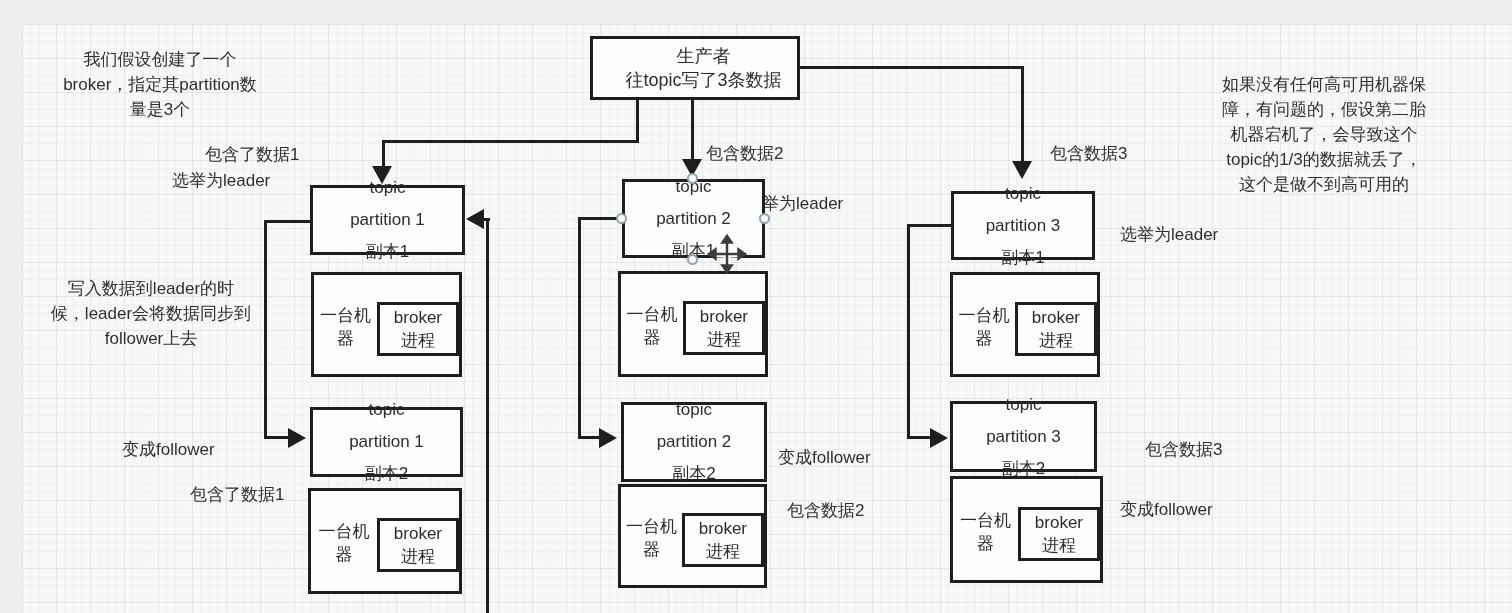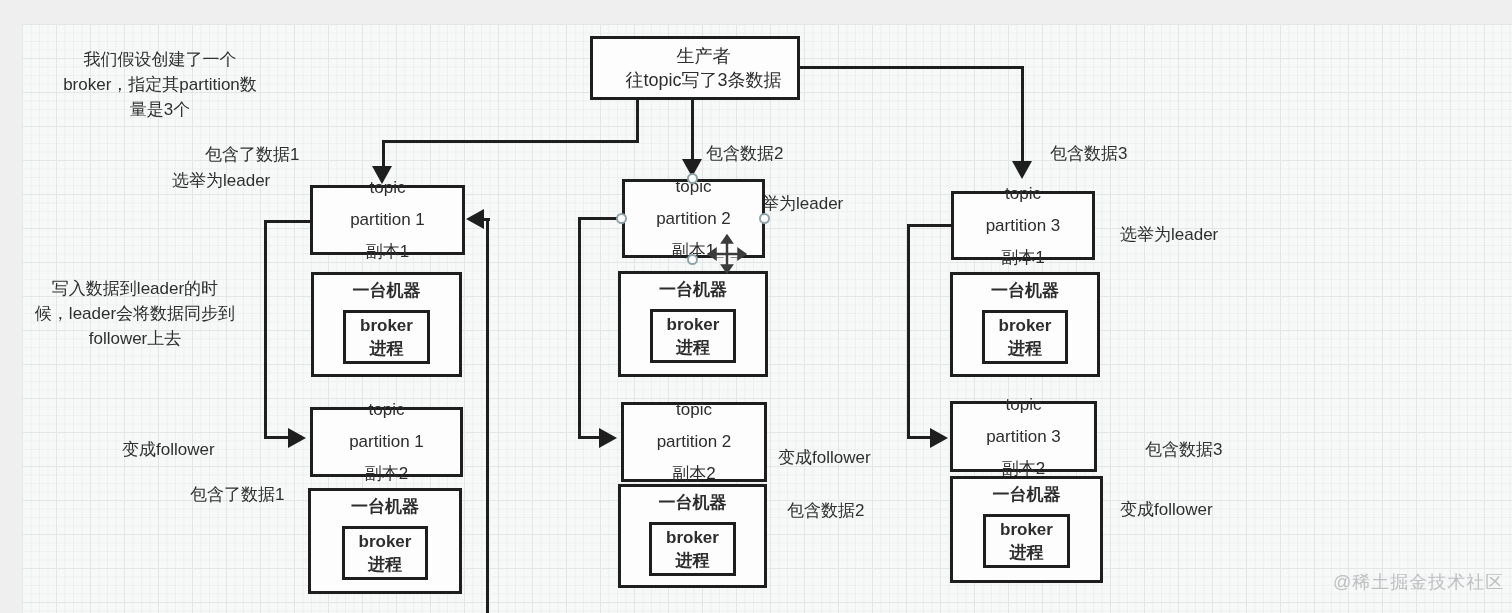--- a/index.html
+++ b/index.html
@@ -10,21 +10,21 @@
     background-image:
       linear-gradient(#e3e6e6 1px,transparent 1px),
       linear-gradient(90deg,#e3e6e6 1px,transparent 1px),
       linear-gradient(#eef0f0 1px,transparent 1px),
       linear-gradient(90deg,#eef0f0 1px,transparent 1px);
     background-size:34px 34px,34px 34px,8.5px 8.5px,8.5px 8.5px;}
   .box{position:absolute;background:#fdfdfd;border:3px solid #1e1e1e;box-sizing:border-box;
     display:flex;align-items:center;justify-content:center;text-align:center;color:#2d2d2d;}
   .topic-box{white-space:pre-line;font-size:17px;line-height:32px;}
   .producer-box{white-space:pre-line;font-size:18px;line-height:24px;padding-left:17px;}
-  .machine-box{flex-direction:column;justify-content:flex-start;font-size:17px;font-weight:bold;}
+  .machine-box{flex-direction:row;justify-content:flex-start;font-size:17px;}
   .machine-label{margin-top:4px;}
   .broker-box{position:relative;margin-top:8px;border:3px solid #1e1e1e;background:#fdfdfd;
     white-space:pre-line;font-size:17px;line-height:23px;padding:1px 14px;}
   .note{position:absolute;white-space:pre-line;text-align:center;color:#2f2f2f;font-size:17px;line-height:25px;}
   .lbl{position:absolute;font-size:17px;color:#2f2f2f;white-space:nowrap;}
   .ln{position:absolute;background:#1e1e1e;}
   .arr{position:absolute;width:0;height:0;}
   .arr-down{border-left:10px solid transparent;border-right:10px solid transparent;border-top:18px solid #1e1e1e;}
   .arr-left{border-top:10px solid transparent;border-bottom:10px solid transparent;border-right:18px solid #1e1e1e;}
   .arr-right{border-top:10px solid transparent;border-bottom:10px solid transparent;border-left:18px solid #1e1e1e;}
@@ -65,23 +65,28 @@
   <div class="arr arr-right" style="left:599px;top:428px;"></div>
 
   <div class="ln" style="left:907px;top:224px;width:46px;height:3px;"></div>
   <div class="ln" style="left:907px;top:224px;width:3px;height:215px;"></div>
   <div class="ln" style="left:907px;top:436px;width:25px;height:3px;"></div>
   <div class="arr arr-right" style="left:930px;top:428px;"></div>
 
   <div class="note" style="left:30px;top:47px;width:260px;">我们假设创建了一个
 broker，指定其partition数
 量是3个</div>
-  <div class="note" style="left:5px;top:276px;width:260px;">写入数据到leader的时
+  <div class="note" style="left:21px;top:276px;width:260px;">写入数据到leader的时
 候，leader会将数据同步到
 follower上去</div>
+  <div class="note" style="left:1196px;top:72px;width:256px;">如果没有任何高可用机器保
+障，有问题的，假设第二胎
+机器宕机了，会导致这个
+topic的1/3的数据就丢了，
+这个是做不到高可用的</div>
 
   <div class="lbl" style="left:205px;top:143px;">包含了数据1</div>
   <div class="lbl" style="left:172px;top:169px;">选举为leader</div>
   <div class="lbl" style="left:122px;top:438px;">变成follower</div>
   <div class="lbl" style="left:190px;top:483px;">包含了数据1</div>
   <div class="lbl" style="left:706px;top:142px;">包含数据2</div>
   <div class="lbl" style="left:745px;top:192px;">选举为leader</div>
   <div class="lbl" style="left:778px;top:446px;">变成follower</div>
   <div class="lbl" style="left:787px;top:499px;">包含数据2</div>
   <div class="lbl" style="left:1050px;top:142px;">包含数据3</div>
@@ -154,14 +159,13 @@
   </div>
   <div class="box topic-box" style="left:950px;top:401px;width:147px;height:71px;z-index:5;">topic
 partition 3
 副本2</div>
   <div class="box machine-box" style="left:950px;top:476px;width:153px;height:107px;z-index:5;">
     <div class="machine-label">一台机器</div>
     <div class="broker-box">broker
 进程</div>
   </div>
 
-  <div class="watermark">@稀土掘金技术社区</div>
 </div>
 
 </body></html>

